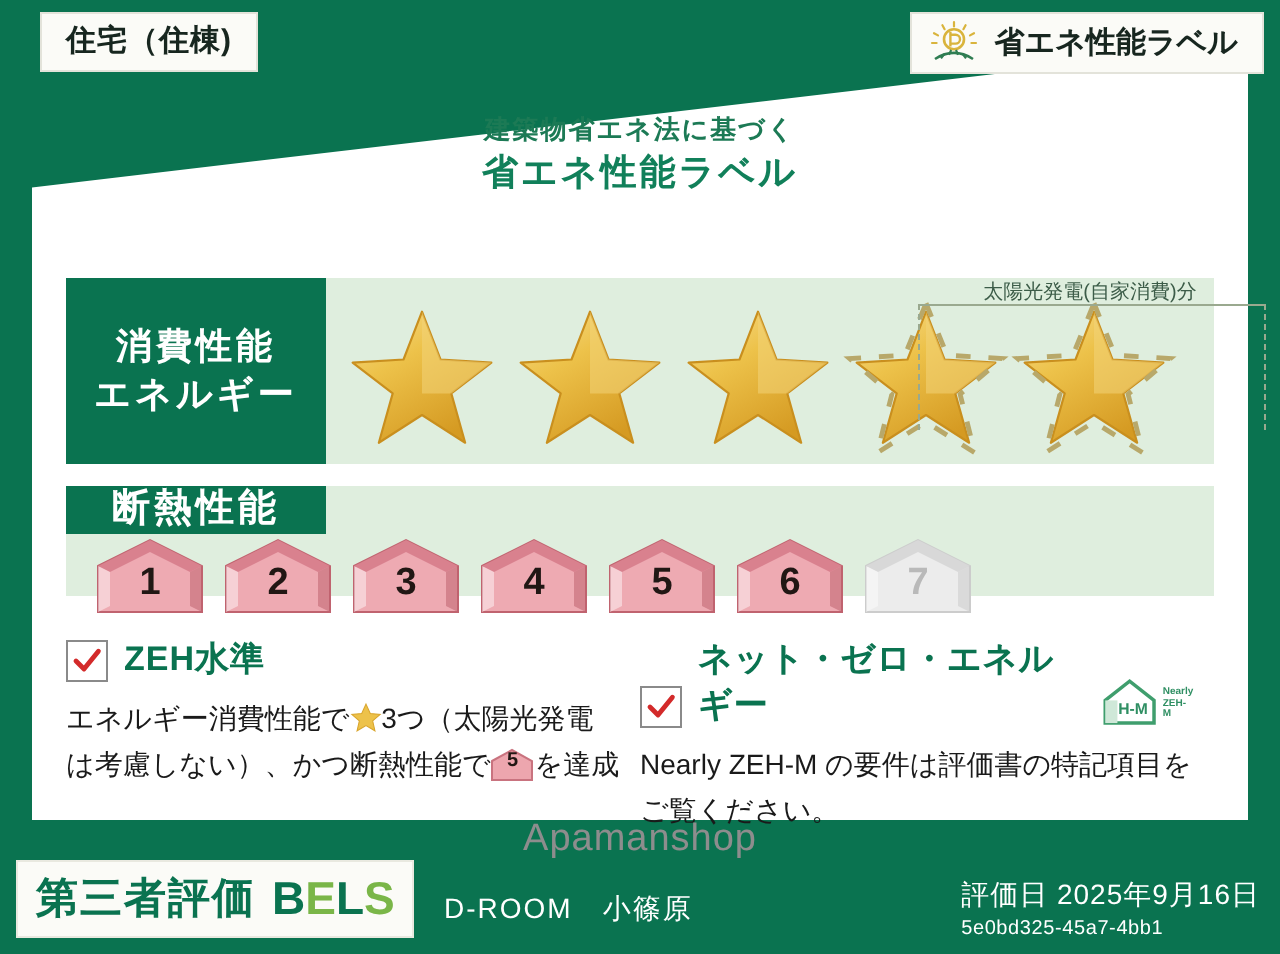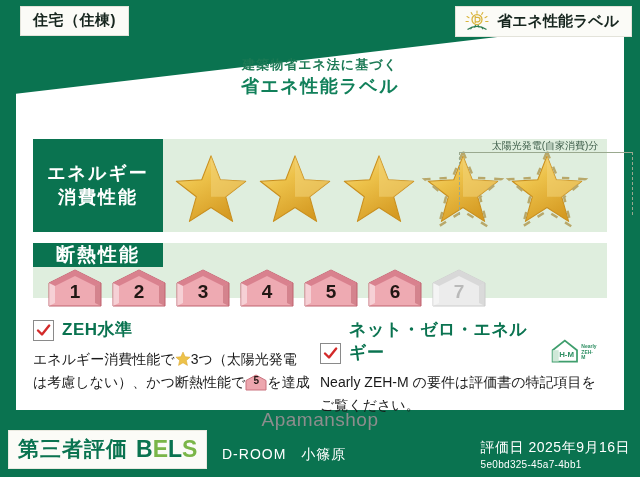--- a/index.html
+++ b/index.html
@@ -159,22 +159,22 @@
   </div>
 
   <div class="title-wrap">
     <div class="title-sub">建築物省エネ法に基づく</div>
     <div class="title-main">省エネ性能ラベル</div>
   </div>
 
   <div class="row" id="row-energy">
     <div class="row-bg"></div>
     <div class="row-label">
+      <span>消費性能</span>
       <span>エネルギー</span>
-      <span>消費性能</span>
     </div>
     <div class="row-body">
       <div class="solar-note">太陽光発電(自家消費)分</div>
       <div class="solar-bracket"></div>
       <div class="stars" id="stars-container">
           <div class="star-cell">
             <svg class="star-svg" viewBox="0 0 100 96" xmlns="http://www.w3.org/2000/svg">
               <defs>
                 <linearGradient id="sg1" x1="0" y1="0" x2="0.6" y2="1">
                   <stop offset="0%" stop-color="#f7dd90"></stop>

